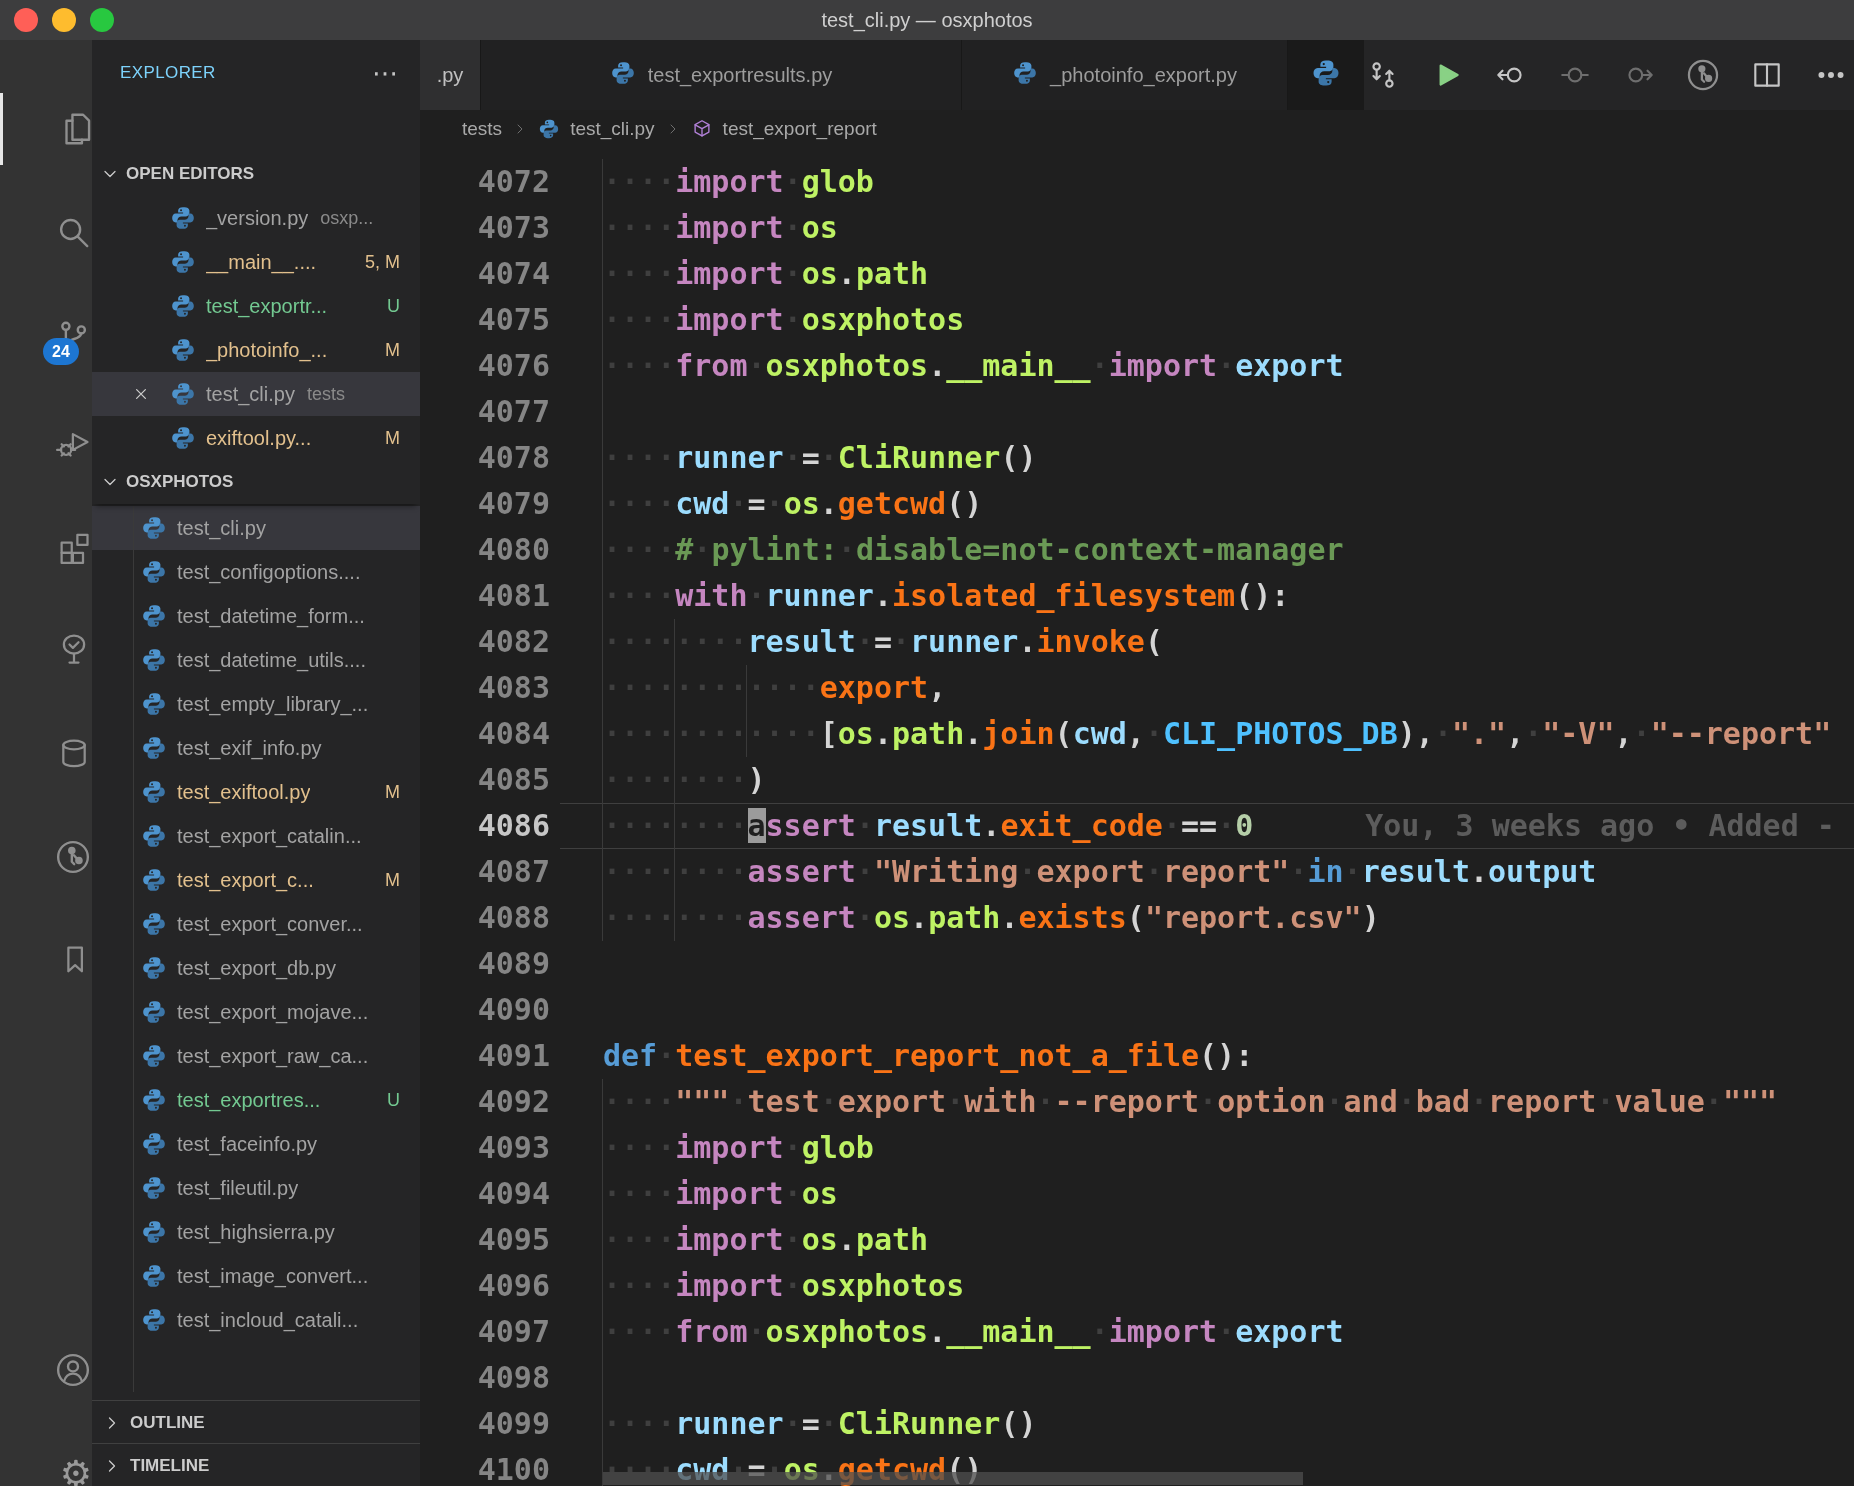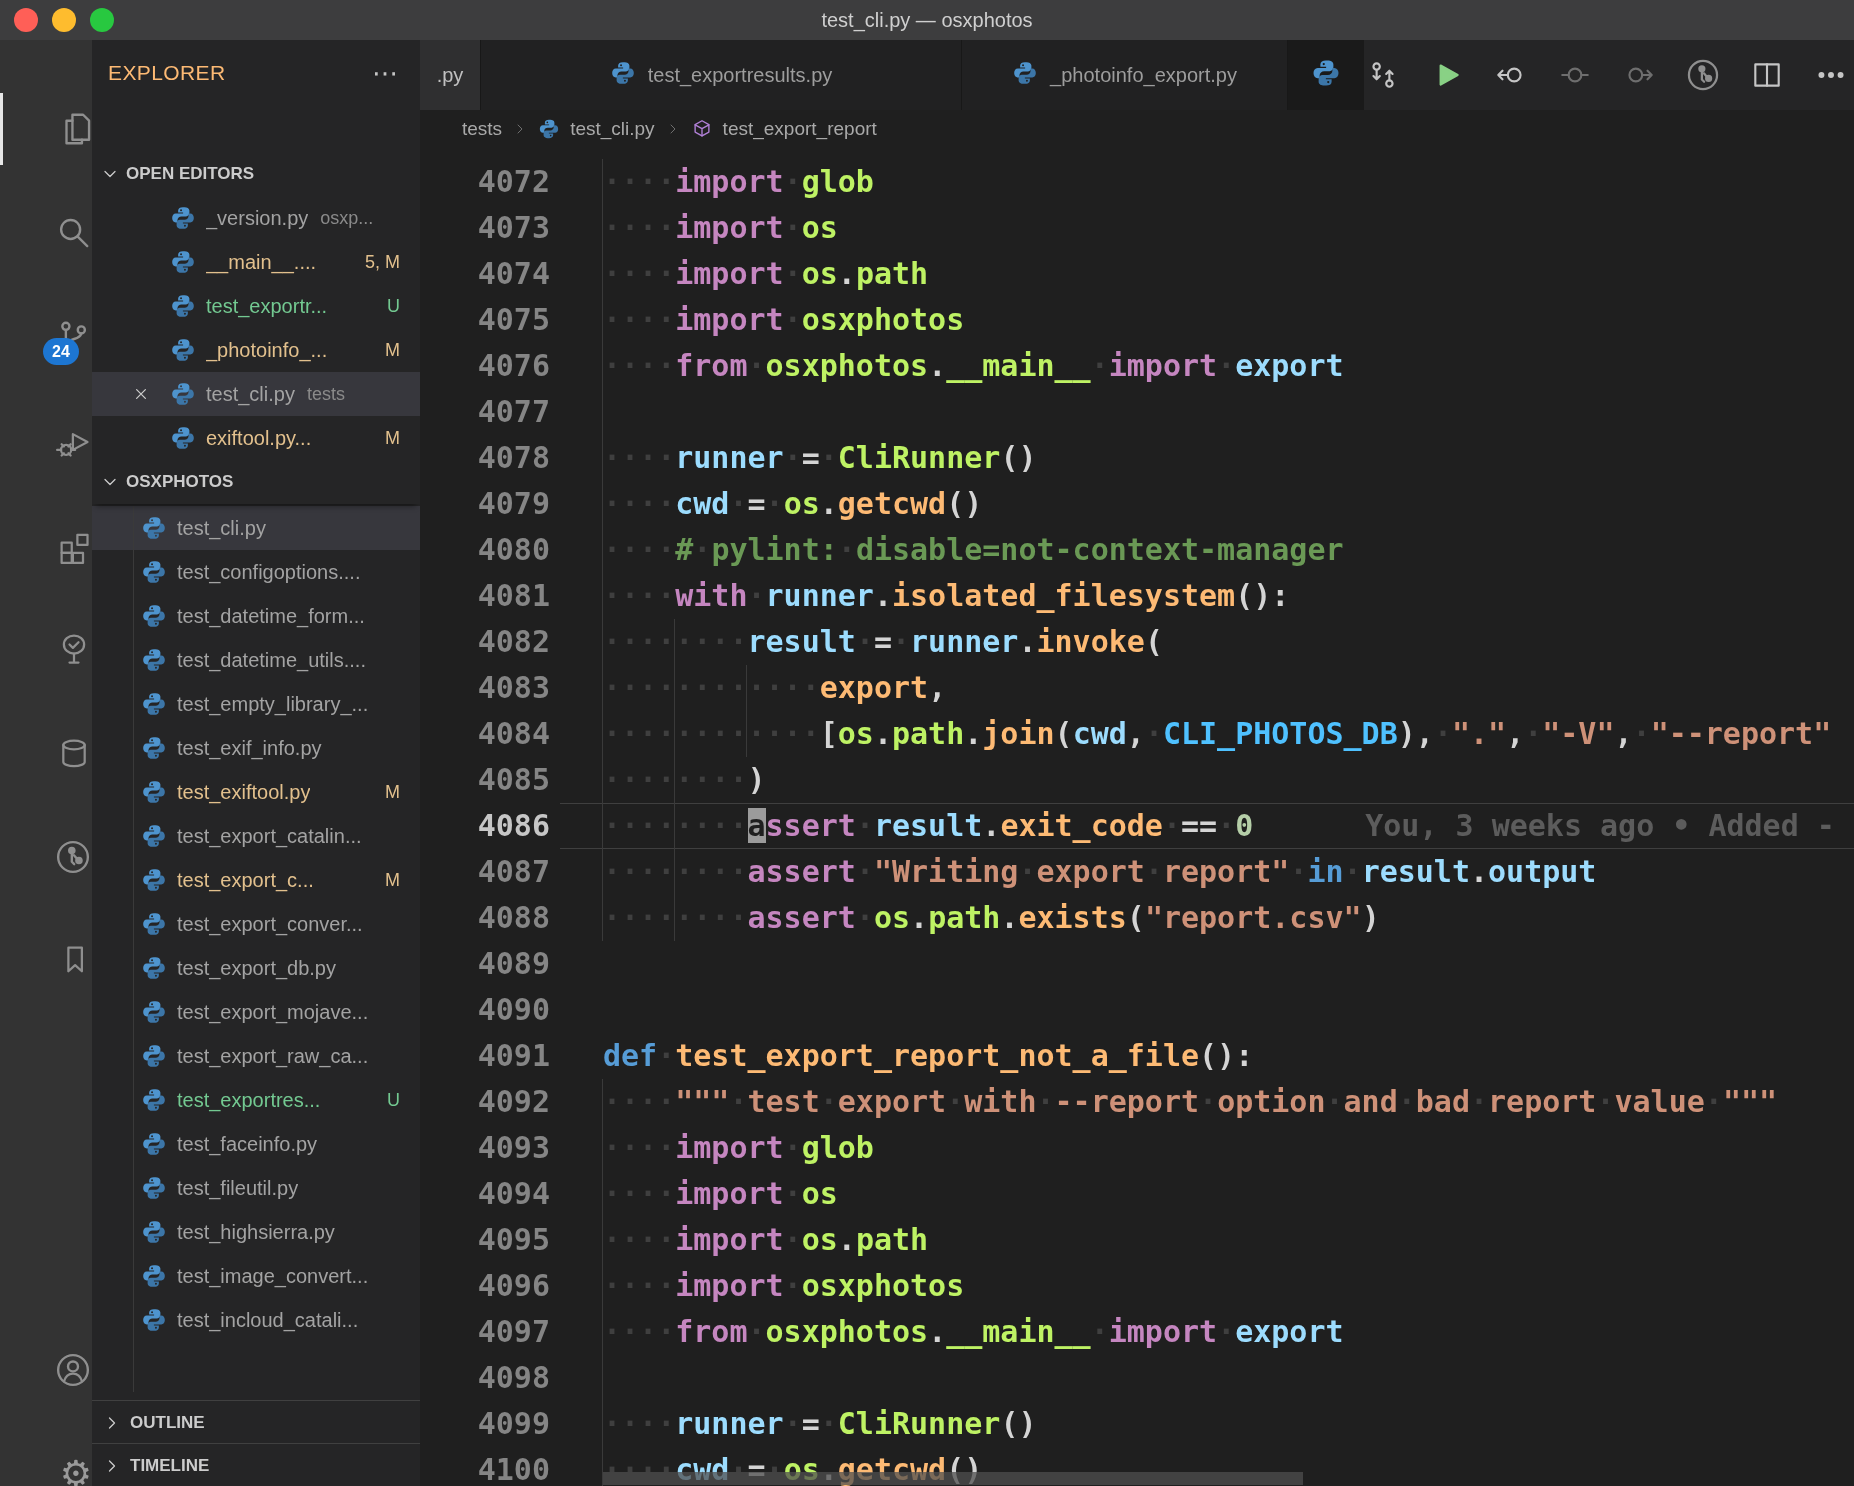--- a/index.html
+++ b/index.html
@@ -12,22 +12,22 @@
   .wtitle{position:absolute;left:0;right:0;top:0;height:40px;line-height:40px;text-align:center;font-size:20px;color:#cfcfcf;}
   
   .activitybar{position:absolute;top:40px;left:0;width:92px;bottom:0;background:#333333;}
   .ai{position:absolute;left:0;width:92px;height:72px;display:flex;align-items:center;justify-content:flex-end;}
   .ai.active{border-left:3px solid #e7e7e7;}
   .ai svg{display:block;}
   .scmbadge{position:absolute;right:13px;bottom:8px;min-width:36px;height:27px;border-radius:16px;background:#1d76d2;
             color:#fff;font-size:16px;font-weight:700;display:flex;align-items:center;justify-content:center;padding:0 6px;box-sizing:border-box;}
   
   .sidebar{position:absolute;top:40px;left:92px;width:328px;bottom:0;background:#252526;overflow:hidden;}
-  .sb-title{position:absolute;top:0;left:0;right:0;height:66px;display:flex;align-items:center;padding-left:16px;
-            font-size:21px;color:#fdba74;letter-spacing:.4px;}
+  .sb-title{position:absolute;top:0;left:0;right:0;height:66px;display:flex;align-items:center;padding-left:28px;
+            font-size:17px;color:#7dd3fc;letter-spacing:.4px;}
   .kebab{position:absolute;right:22px;top:0;height:66px;display:flex;align-items:center;font-size:26px;color:#c5c5c5;}
   .sb-h{position:absolute;left:0;right:0;height:44px;display:flex;align-items:center;font-weight:700;font-size:17px;color:#cccccc;}
   .sb-h .chev{margin:0 6px 0 8px;display:flex;}
   .oe-list{position:absolute;top:156px;left:0;right:0;}
   .row{height:44px;display:flex;align-items:center;font-size:20px;padding-right:20px;white-space:nowrap;}
   .row.sel{background:#37373d;}
   .closebox{width:22px;height:22px;margin-left:38px;flex:none;display:flex;align-items:center;justify-content:center;}
   .row .pyi{margin-left:18px;flex:none;display:flex;}
   .row .lbl{margin-left:10px;overflow:hidden;}
   .row .desc{color:#8a8a8a;font-size:18px;margin-left:12px;}
@@ -58,21 +58,21 @@
   .codewrap{position:absolute;top:108px;left:0;right:0;bottom:0;overflow:hidden;padding-top:11px;
             font-family:"DejaVu Sans Mono",monospace;font-size:30px;font-weight:bold;}
   .cl{position:relative;height:46px;white-space:pre;color:#d4d4d4;}
   .cl .ln{position:absolute;left:0;top:0;width:130px;text-align:right;color:#858585;line-height:46px;}
   .cl .lc{position:absolute;left:183px;top:0;line-height:46px;}
   .cl i.g{position:absolute;top:0;height:46px;width:1px;background:#3a3a3a;}
   .cl.cur::before{content:'';position:absolute;left:140px;right:0;top:0;bottom:0;
                   border-top:1px solid #3f3f3f;border-bottom:1px solid #3f3f3f;}
   .cl.cur .ln{color:#c6c6c6;}
   .ws{color:#3f3f3f;}
-  .t-kw{color:#c586c0;} .t-st{color:#569cd6;} .t-mod{color:#bef264;} .t-fn{color:#fdba74;}
+  .t-kw{color:#c586c0;} .t-st{color:#569cd6;} .t-mod{color:#bef264;} .t-fn{color:#f97316;}
   .t-var{color:#9cdcfe;} .t-const{color:#4fc1ff;} .t-str{color:#ce9178;} .t-com{color:#6a9955;}
   .t-num{color:#b5cea8;} .t-pun{color:#d4d4d4;}
   .cursor{background:#9b9b9b;color:#1f1f1f;}
   .blame{color:#5c5c5c;margin-left:112px;}
   .hscroll{position:absolute;bottom:1px;left:183px;width:700px;height:13px;background:#4f4f4f;opacity:.75;}
   .gearglyph{font-family:"DejaVu Sans",sans-serif;font-size:36px;color:#9a9a9a;line-height:1;}
 </style>
 </head>
 <body>
 

